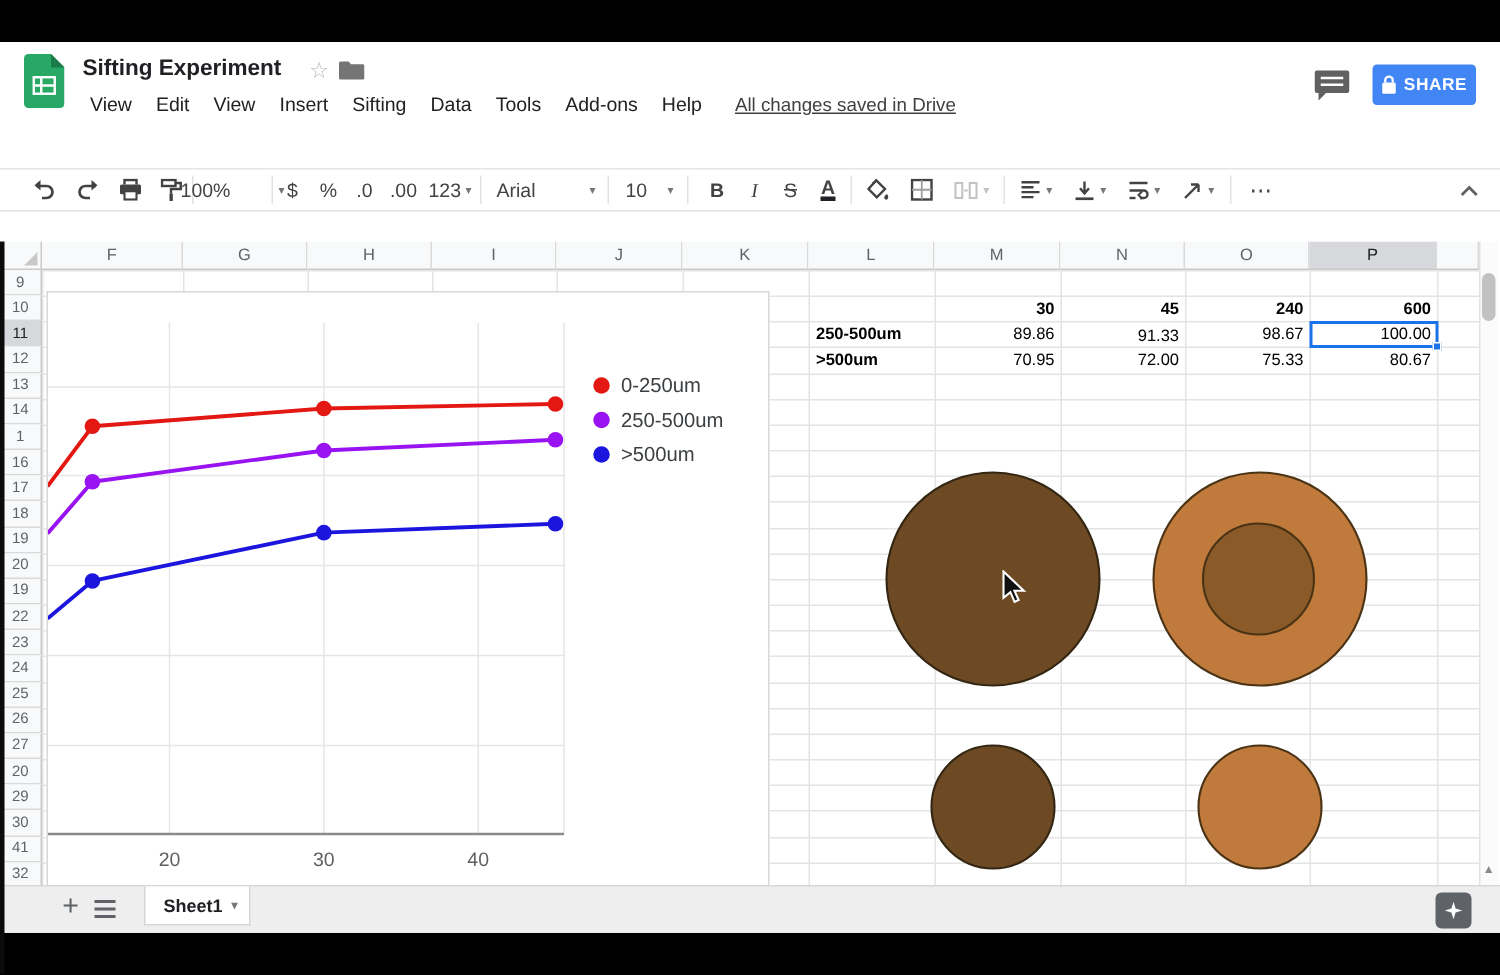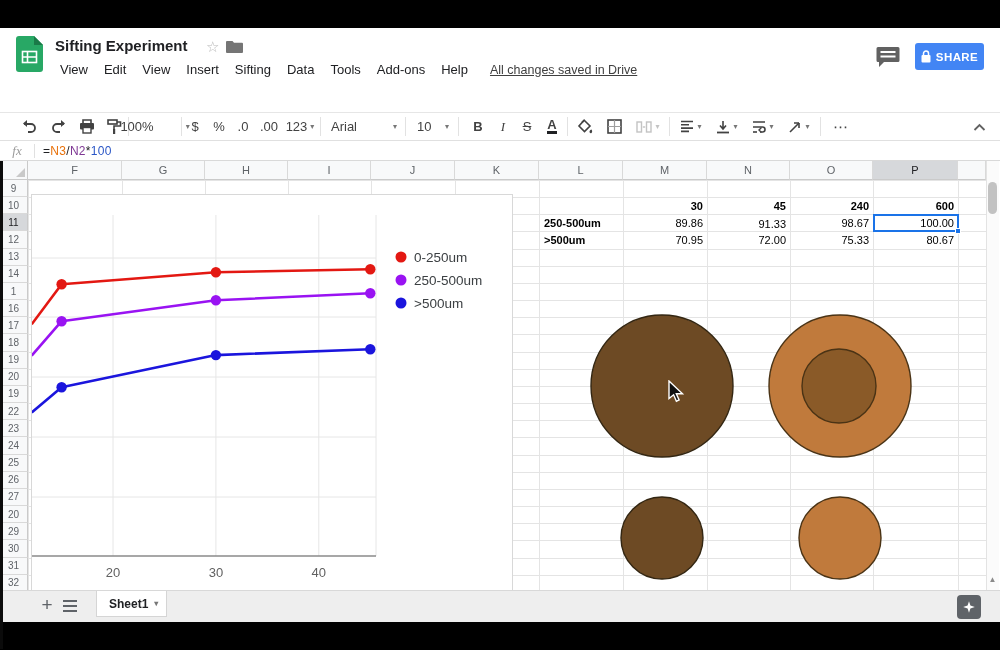--- a/index.html
+++ b/index.html
@@ -250,25 +250,20 @@
       </div>
       <div class="tb-sep" style="left:820px;"></div>
       <div class="tb" style="left:826px;width:30px;font-size:15px;letter-spacing:1px;">⋯</div>
       <div class="tb" id="collapse-btn">
         <svg width="13" height="8" viewBox="0 0 13 8">
             <path d="M1.5 7 6.5 2l5 5" stroke="#616161" stroke-width="1.8" fill="none"></path>
           </svg>
       </div>
     </div>
 
-    <div id="fxbar">
-      <div id="fx-label">fx</div>
-      <div id="fx-div"></div>
-      <div id="formula"><span style="color: rgb(32, 33, 36);">=</span><span style="color: rgb(232, 113, 10);">N3</span><span style="color: rgb(32, 33, 36);">/</span><span style="color: rgb(126, 55, 148);">N2</span><span style="color: rgb(32, 33, 36);">*</span><span style="color: rgb(42, 86, 198);">100</span></div>
-    </div>
 
     <div id="sheet">
       <div id="corner"></div>
       <div id="gridlines">
           <div class="gl-v" style="left: 28px; top: 19px; width: 1px; height: 429px;"></div>
           <div class="gl-v" style="left: 122px; top: 19px; width: 1px; height: 429px;"></div>
           <div class="gl-v" style="left: 205px; top: 19px; width: 1px; height: 429px;"></div>
           <div class="gl-v" style="left: 288px; top: 19px; width: 1px; height: 429px;"></div>
           <div class="gl-v" style="left: 371px; top: 19px; width: 1px; height: 429px;"></div>
           <div class="gl-v" style="left: 455px; top: 19px; width: 1px; height: 429px;"></div>
@@ -336,21 +331,21 @@
           <div class="rowhead" style="top: 224.92px; height: 17.16px;">19</div>
           <div class="rowhead" style="top: 242.08px; height: 17.16px;">22</div>
           <div class="rowhead" style="top: 259.24px; height: 17.16px;">23</div>
           <div class="rowhead" style="top: 276.4px; height: 17.16px;">24</div>
           <div class="rowhead" style="top: 293.56px; height: 17.16px;">25</div>
           <div class="rowhead" style="top: 310.72px; height: 17.16px;">26</div>
           <div class="rowhead" style="top: 327.88px; height: 17.16px;">27</div>
           <div class="rowhead" style="top: 345.04px; height: 17.16px;">20</div>
           <div class="rowhead" style="top: 362.2px; height: 17.16px;">29</div>
           <div class="rowhead" style="top: 379.36px; height: 17.16px;">30</div>
-          <div class="rowhead" style="top: 396.52px; height: 17.16px;">31</div>
+          <div class="rowhead" style="top: 396.52px; height: 17.16px;">41</div>
           <div class="rowhead" style="top: 413.68px; height: 17.16px;">32</div>
           <div class="rowhead" style="top: 430.84px; height: 17.16px;">33</div>
         </div>
       <div id="cells">
           <div class="cell num" style="left: 624px; top: 36.16px; width: 83px; height: 17.16px; font-weight: 700;">30</div>
           <div class="cell num" style="left: 708px; top: 36.16px; width: 82px; height: 17.16px; font-weight: 700;">45</div>
           <div class="cell num" style="left: 791px; top: 36.16px; width: 82px; height: 17.16px; font-weight: 700;">240</div>
           <div class="cell num" style="left: 874px; top: 36.16px; width: 84px; height: 17.16px; font-weight: 700;">600</div>
           <div class="cell lab" style="left: 540px; top: 53.32px; width: 83px; height: 17.16px;">250-500um</div>
           <div class="cell num" style="left: 624px; top: 53.32px; width: 83px; height: 17.16px;">89.86</div>

